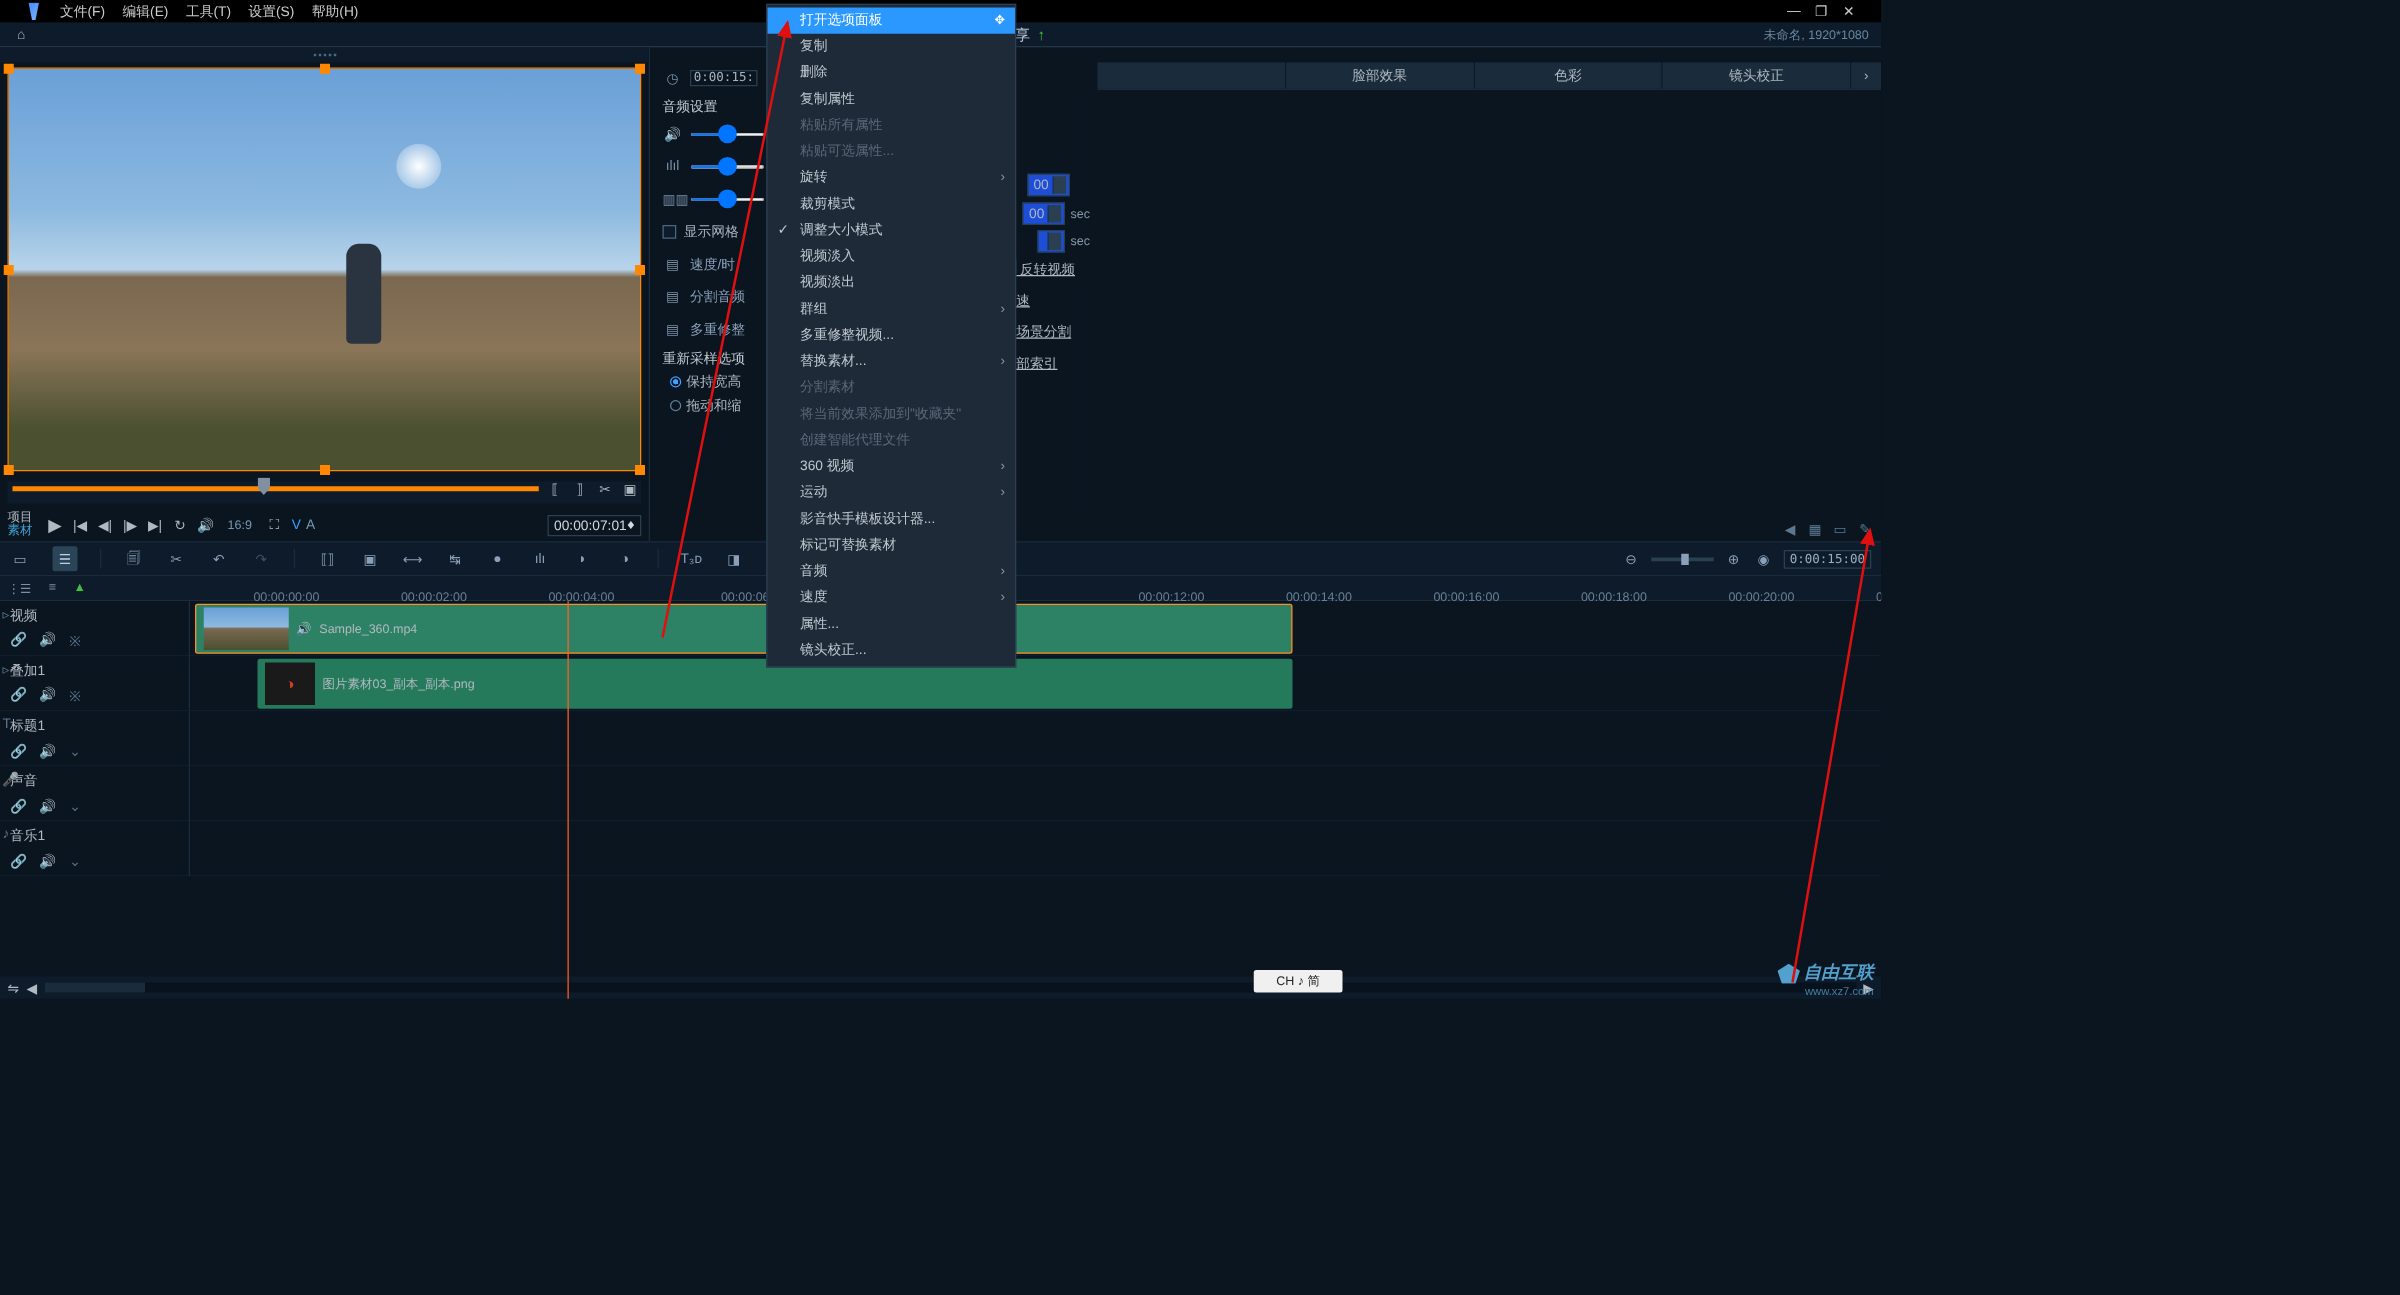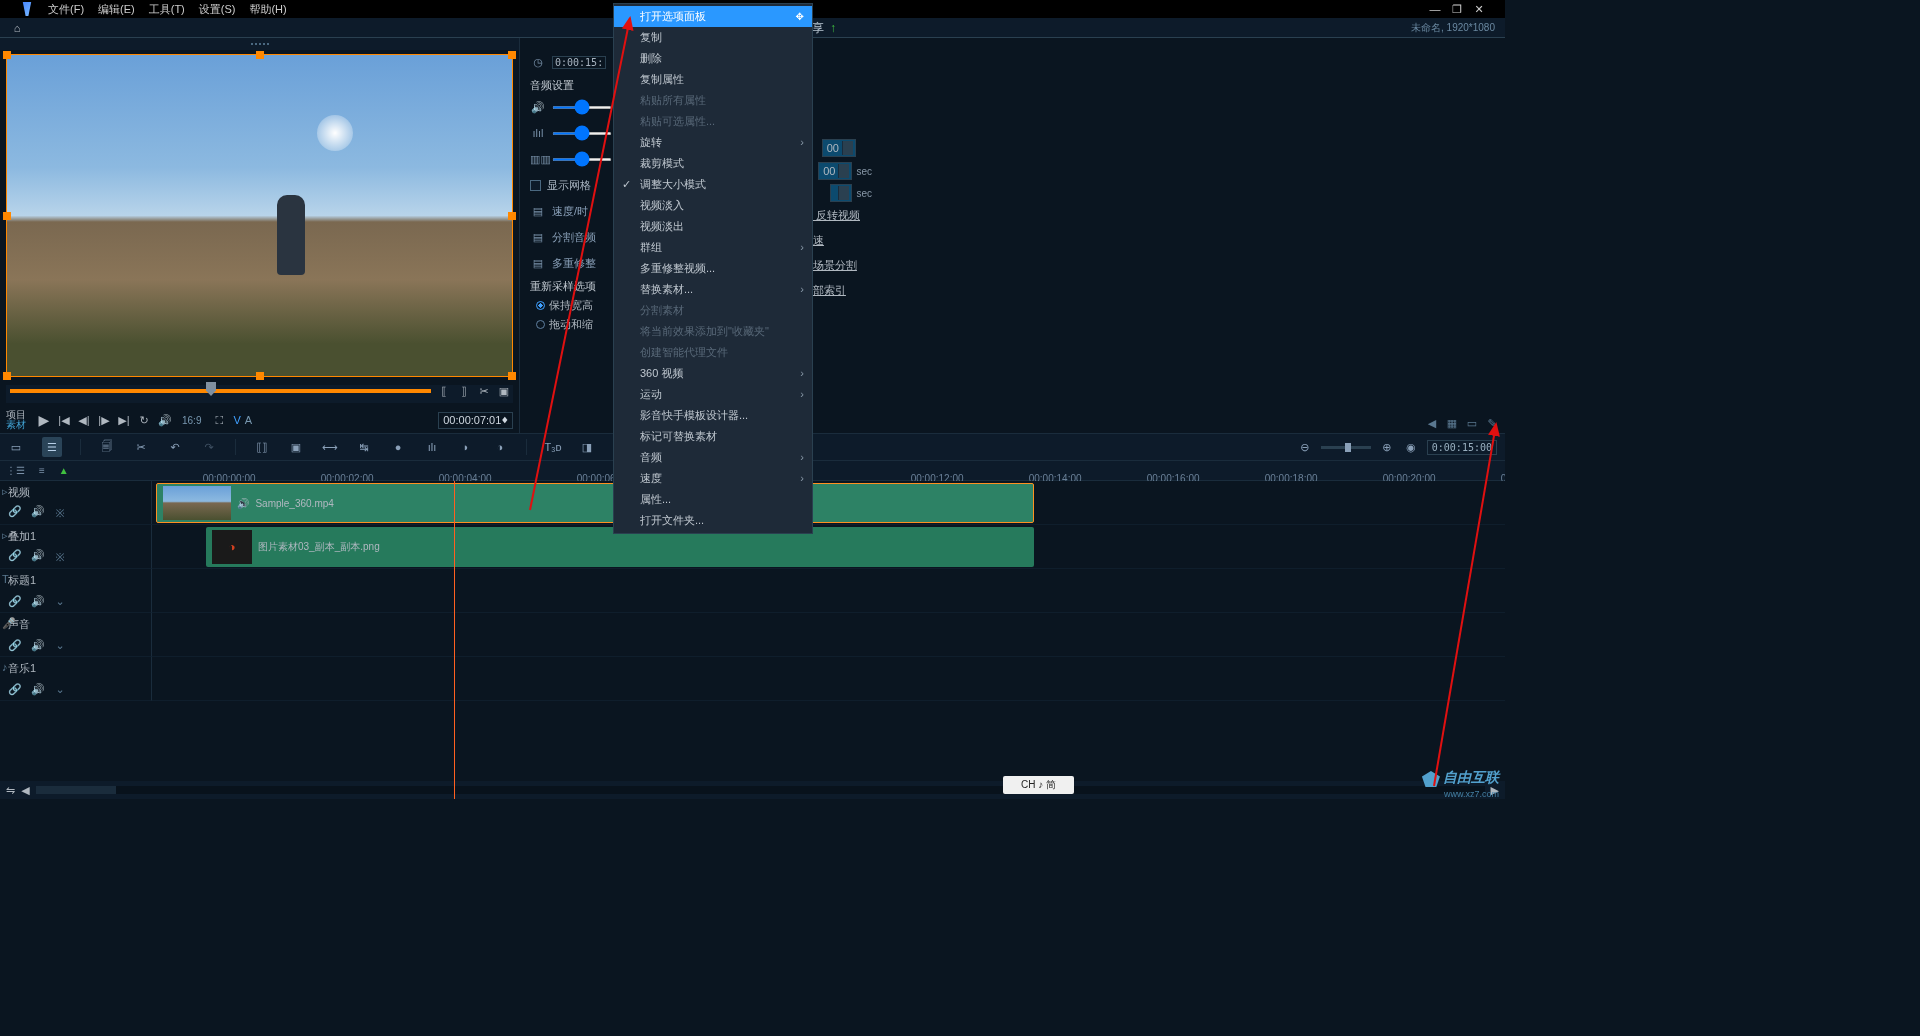--- a/index.html
+++ b/index.html
@@ -59,21 +59,21 @@
 .options-panel .row { display: flex; align-items: center; gap: 6px; margin-bottom: 6px; height: 20px; font-size: 11px; color: #a8b4c0; }
 .options-panel .row .icon { width: 16px; text-align: center; color: #7890a8; }
 .options-panel .tcsmall { font-family: monospace; font-size: 10px; border: 1px solid #2a4050; padding: 0 2px; }
 .options-panel input[type=range] { width: 60px; height: 3px; }
 .options-panel .sec-title { font-size: 11px; color: #c0c8d0; margin: 4px 0; }
 .options-panel .radio { display: flex; align-items: center; gap: 4px; margin: 4px 0 0 6px; font-size: 11px; }
 .options-panel .radio .dot { width: 9px; height: 9px; border: 1px solid #6080a0; border-radius: 50%; display: inline-block; }
 .options-panel .radio.sel .dot { background: radial-gradient(#40a0ff 40%, transparent 45%); border-color: #40a0ff; }
 .options-panel .cb { width: 11px; height: 11px; border: 1px solid #4a6880; background: #0d1b2a; display: inline-block; }
 .options-panel .spin { position: absolute; display: flex; align-items: center; gap: 4px; }
-.options-panel .spin .box { border: 1px solid #2a4050; background: #0c4a6e; padding: 0 16px 12px 4px; height: 18px; line-height: 16px; font-size: 11px; position: relative; }
+.options-panel .spin .box { border: 1px solid #2a4050; background: #1d4ed8; padding: 0 16px 12px 4px; height: 18px; line-height: 16px; font-size: 11px; position: relative; }
 .options-panel .spin .box::after { content: ""; position: absolute; right: 2px; top: 1px; width: 10px; height: 14px; background: linear-gradient(#2a4050, #2a4050); border-left: 1px solid #1a2c3c; }
 .options-panel .spin .unit { color: #8898a8; font-size: 10px; }
 .options-panel .caret { text-align: center; margin-top: 6px; color: #5a7088; }
 .options-panel .btn-link { color: #8aa0b8; }
 
 
 .right-panel { flex: 1; display: flex; flex-direction: column; }
 .right-tabs { height: 22px; display: flex; background: #0d1b2a; border-bottom: 1px solid #1a2c3c; margin-left: 8px; }
 .right-tabs .rt { flex: 1; text-align: center; line-height: 22px; color: #b0b8c0; font-size: 11px; cursor: default; background: #1a2c3c; margin-right: 1px; }
 .right-tabs .rt:last-child { margin-right: 0; }
@@ -289,20 +289,27 @@
     <div style="position:absolute; right:10px; top:170px; font-size:11px;text-decoration:underline;">
       <div style="margin-bottom:10px;"><span class="cb"></span> <span>反转视频</span></div>
       <div style="margin-bottom:10px;">变速</div>
       <div style="margin-bottom:10px;">按场景分割</div>
       <div>脸部索引</div>
     </div>
   </div>
 
   <div class="right-panel">
     <div style="height:12px;"></div>
+    <div class="right-tabs">
+      <div class="rt hidden"></div>
+      <div class="rt">脸部效果</div>
+      <div class="rt">色彩</div>
+      <div class="rt">镜头校正</div>
+      <div class="last">›</div>
+    </div>
     <div class="right-content"></div>
     <div class="right-footer">
       <span>◀</span>
       <span>▦</span>
       <span>▭</span>
       <span>✎</span>
     </div>
   </div>
 </div>
 
@@ -456,21 +463,21 @@
   <div class="mi disabled">分割素材</div>
   <div class="mi disabled">将当前效果添加到"收藏夹"</div>
   <div class="mi disabled">创建智能代理文件</div>
   <div class="mi sub">360 视频</div>
   <div class="mi sub">运动</div>
   <div class="mi">影音快手模板设计器...</div>
   <div class="mi">标记可替换素材</div>
   <div class="mi sub">音频</div>
   <div class="mi sub">速度</div>
   <div class="mi">属性...</div>
-  <div class="mi">打开文件夹...</div>
+  <div class="mi">镜头校正...</div>
 </div>
 
 <div class="ime">CH ♪ 简</div>
 
 <div class="watermark">
   <span class="badge"></span>
   <span class="w1">自由互联</span><br>
   <span class="w2">www.xz7.com</span>
 </div>
 

